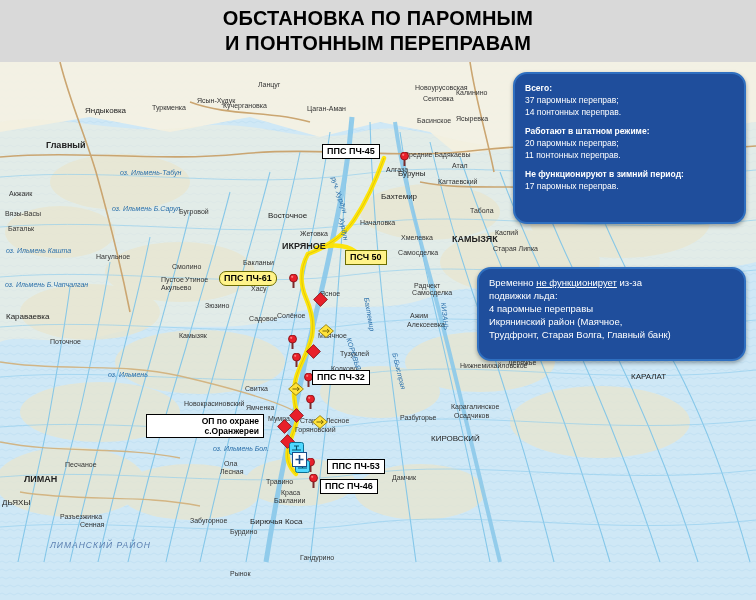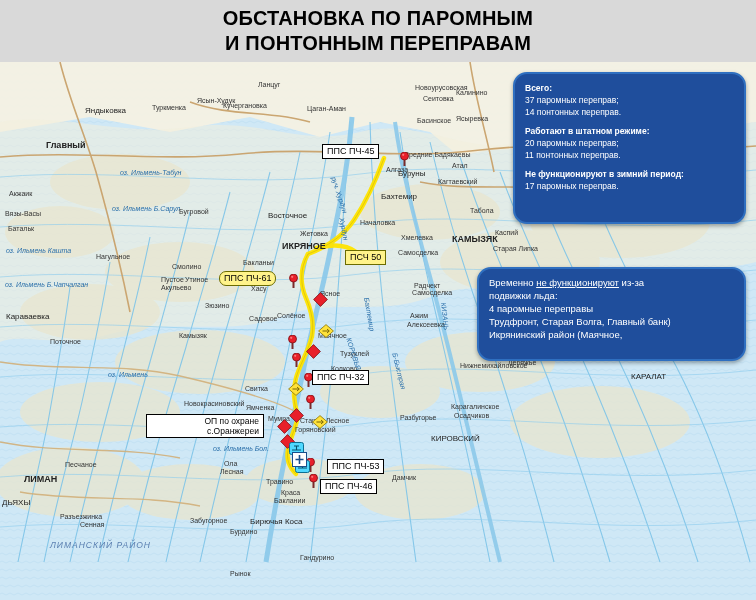--- a/index.html
+++ b/index.html
@@ -129,21 +129,21 @@
     justify-content: center;
   }
   .legend-text { line-height: 10.5px; }
 
   
   .maplabel {
     position: absolute;
     background: #ffffff;
     border: 1px solid #000000;
     font-size: 9px;
-    font-weight: normal;
+    font-weight: bold;
     color: #000000;
     padding: 1px 4px;
     white-space: nowrap;
     line-height: 11px;
   }
   .maplabel.yellow {
     background: #fff38a;
     border: 1px solid #6b6b00;
   }
   .maplabel.two {
@@ -500,26 +500,26 @@
         <div>11 понтонных переправ.</div>
       </div>
       <div class="stats-block">
         <div class="stats-head">Не функционируют в зимний период:</div>
         <div>17 паромных переправ.</div>
       </div>
     </div>
 
     <div class="panel panel-warn">
       <div>
-        <span>Временно </span><span class="u">не функционируют</span><span> из-за</span>
+        <span>Временно </span><span class="u">не функционирует</span><span> из-за</span>
       </div>
       <div>подвижки льда:</div>
       <div class="big">4 паромные переправы</div>
+      <div>Икрянинский район (Маячное,</div>
       <div>Трудфронт, Старая Волга, Главный банк)</div>
-      <div>Икрянинский район (Маячное,</div>
     </div>
 
     <div class="panel-legend">
       <div class="legend-title">Условные обозначения</div>
       <div id="legend-rows">
           <div class="legend-row">
             <div class="legend-icon">
               <svg width="15" height="15" viewBox="0 0 15 15">
                 <rect x="0.5" y="0.5" width="14" height="14" fill="#ffffff" stroke="#1b4f8a" stroke-width="1"></rect>
                 <path d="M7.5 3 L7.5 12 M3.5 7.5 L11.5 7.5" stroke="#1b4f8a" stroke-width="1.6"></path>

